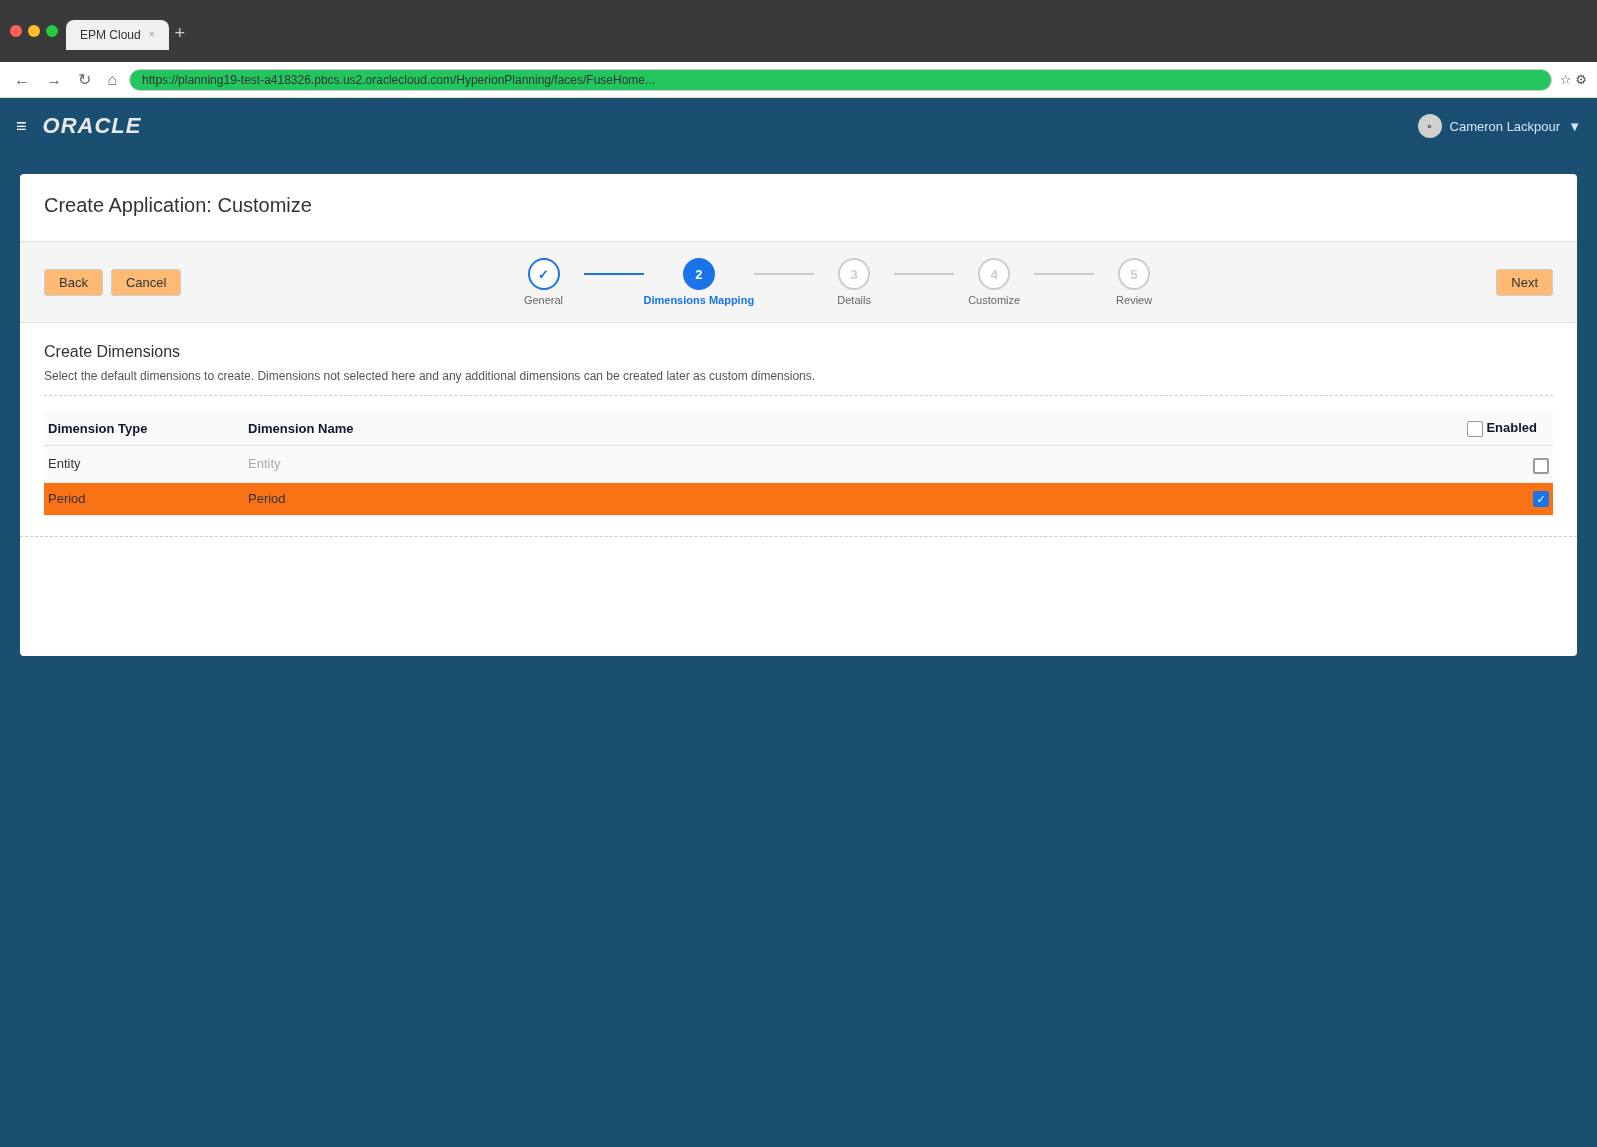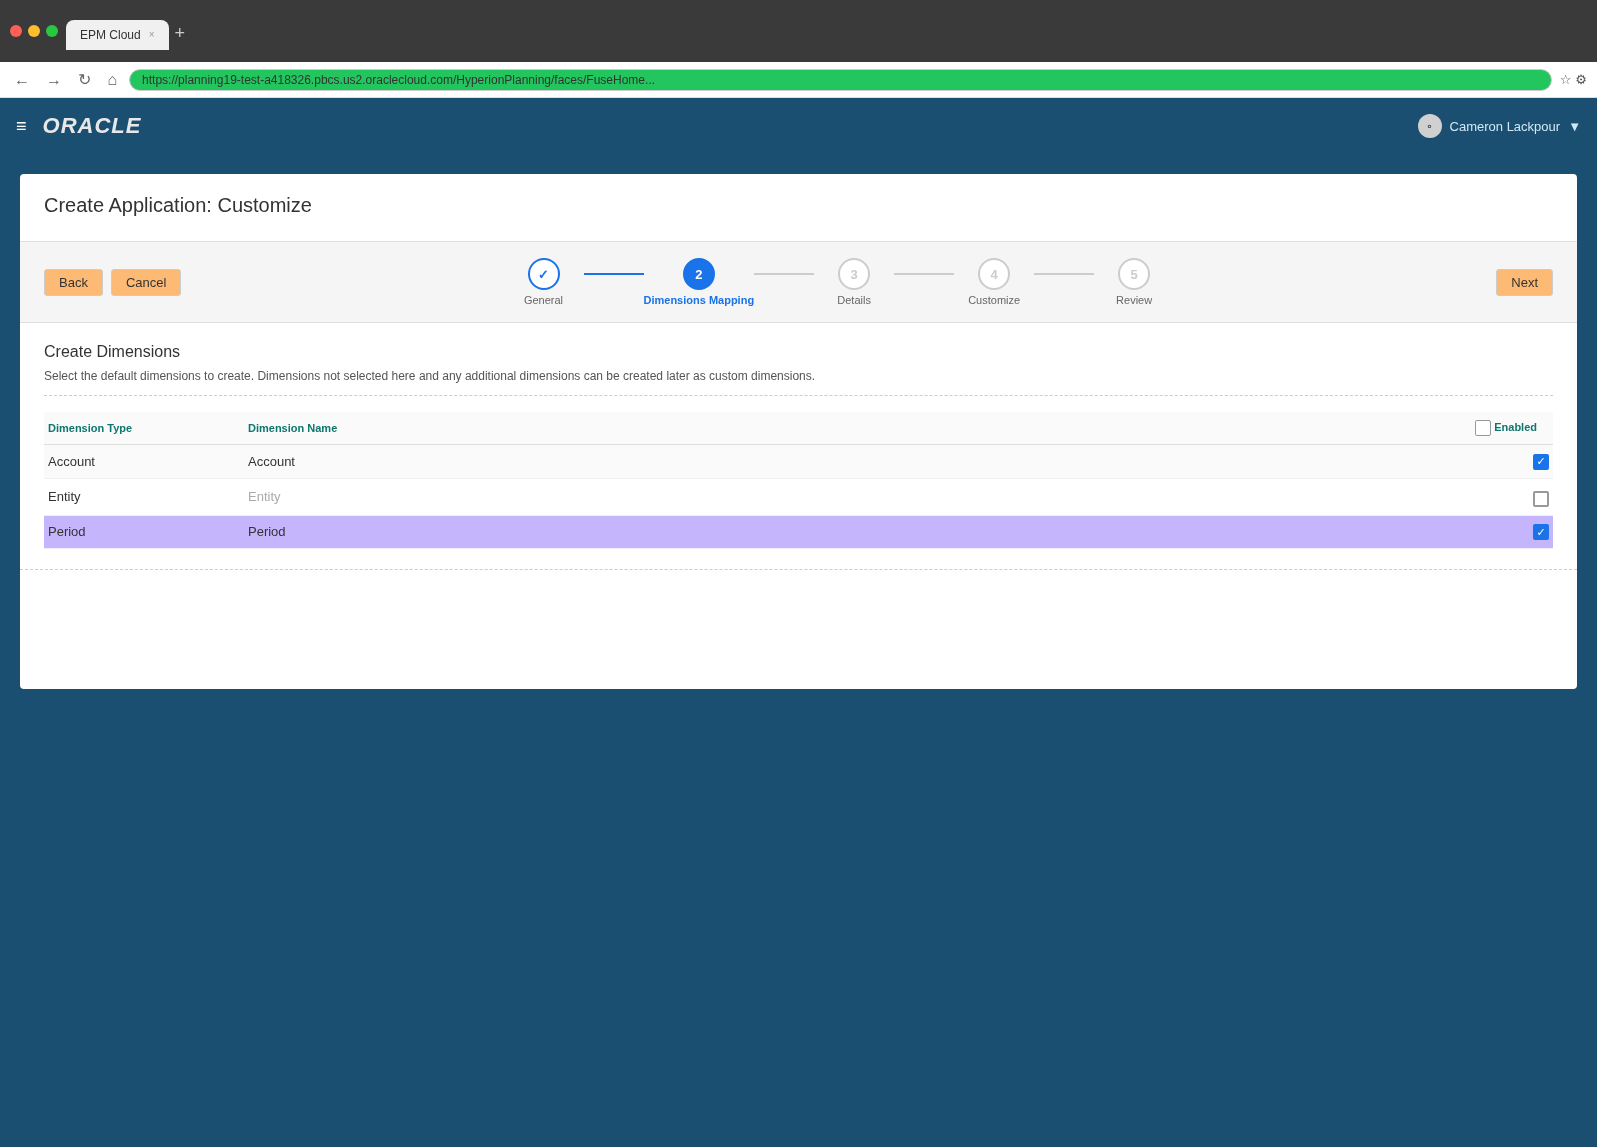--- a/index.html
+++ b/index.html
@@ -200,35 +200,35 @@
       color: #555;
       margin-bottom: 16px;
       border-bottom: 1px dashed #ccc;
       padding-bottom: 12px;
     }
 
     
     .dim-table { width: 100%; border-collapse: collapse; }
     .dim-table th {
       text-align: left;
-      font-size: 11px;
+      font-size: 13px;
       font-weight: bold;
-      color: #0f766e;
+      color: #0f172a;
       padding: 8px 4px;
       border-bottom: 1px solid #ddd;
     }
     .dim-table td {
       padding: 8px 4px;
       font-size: 13px;
       color: #333;
       border-bottom: 1px solid #f0f0f0;
     }
     .dim-table tr:nth-child(odd) { background: #fafafa; }
     .dim-table tr:nth-child(even) { background: white; }
-    .dim-table tr.highlighted { background: #c4b5fd; border-radius: 8px; }
+    .dim-table tr.highlighted { background: #f97316; border-radius: 8px; }
     .dim-name-input {
       width: 100%;
       border: none;
       background: transparent;
       font-size: 13px;
       color: #333;
       padding: 0;
       outline: none;
     }
     .dim-name-input::placeholder { color: #aaa; }
@@ -375,33 +375,20 @@
             <th style="width: 200px;">Dimension Type</th>
             <th>Dimension Name</th>
             <th style="width: 100px; text-align: right; padding-right: 16px;">
               <span class="header-checkbox"></span>
               <span>Enabled</span>
             </th>
           </tr>
         </thead>
         <tbody>
 
-          <tr>
-            <td>Account</td>
-            <td>
-              <input class="dim-name-input" type="text" value="Account" style="">
-            </td>
-            <td class="enabled-cell">
-              <div class="checkbox-wrapper">
-                <div class="custom-checkbox">
-                  <span class="check-mark">✓</span>
-                </div>
-              </div>
-            </td>
-          </tr>
 
           <tr>
             <td>Entity</td>
             <td>
               <input class="dim-name-input disabled" type="text" placeholder="Entity" style="">
             </td>
             <td class="enabled-cell">
               <div class="checkbox-wrapper">
                 <div class="custom-checkbox unchecked">
                   <span class="check-mark"></span>

